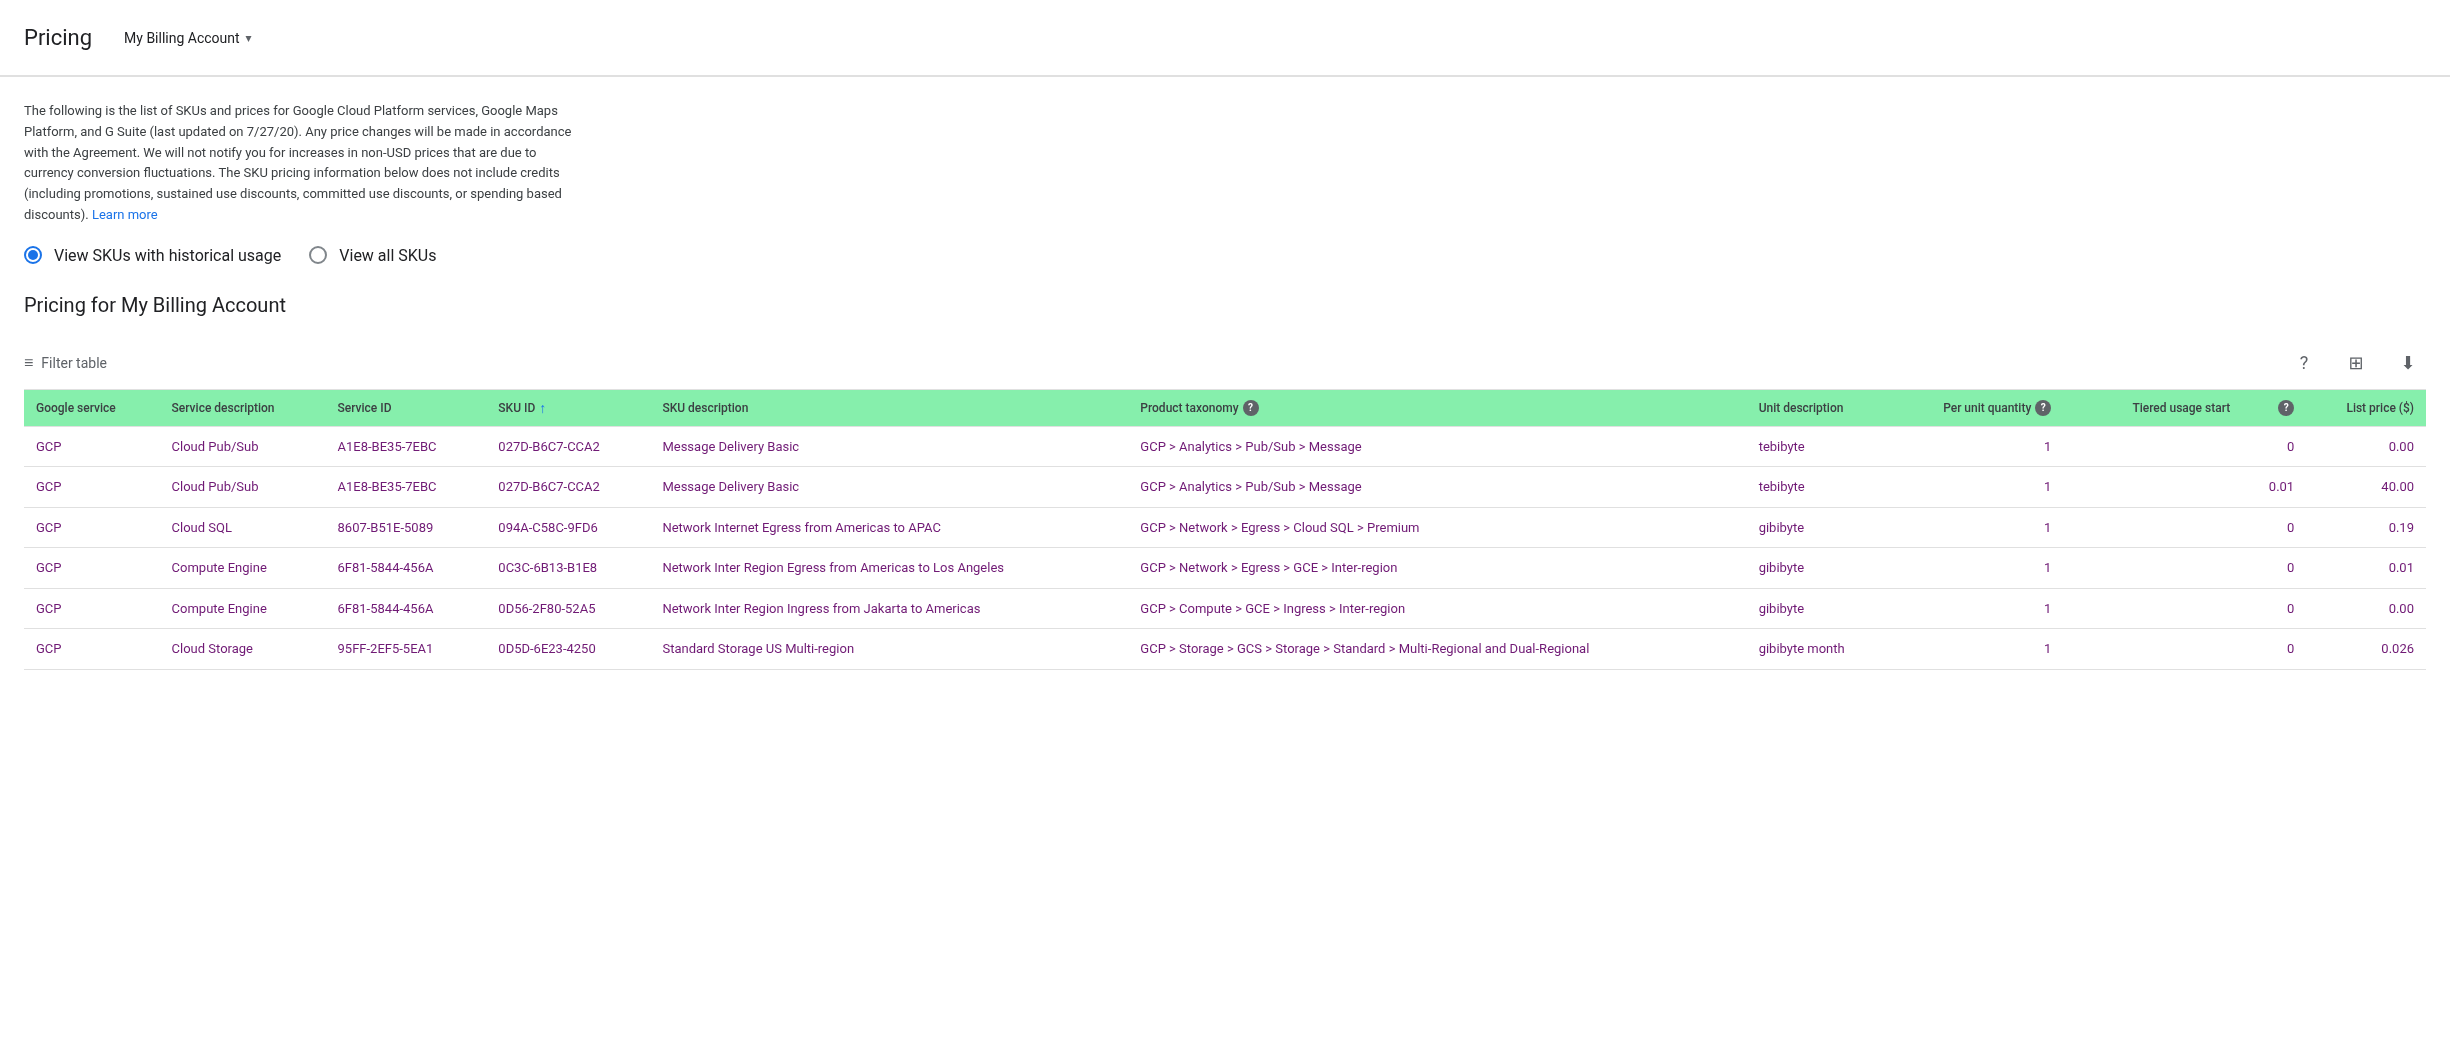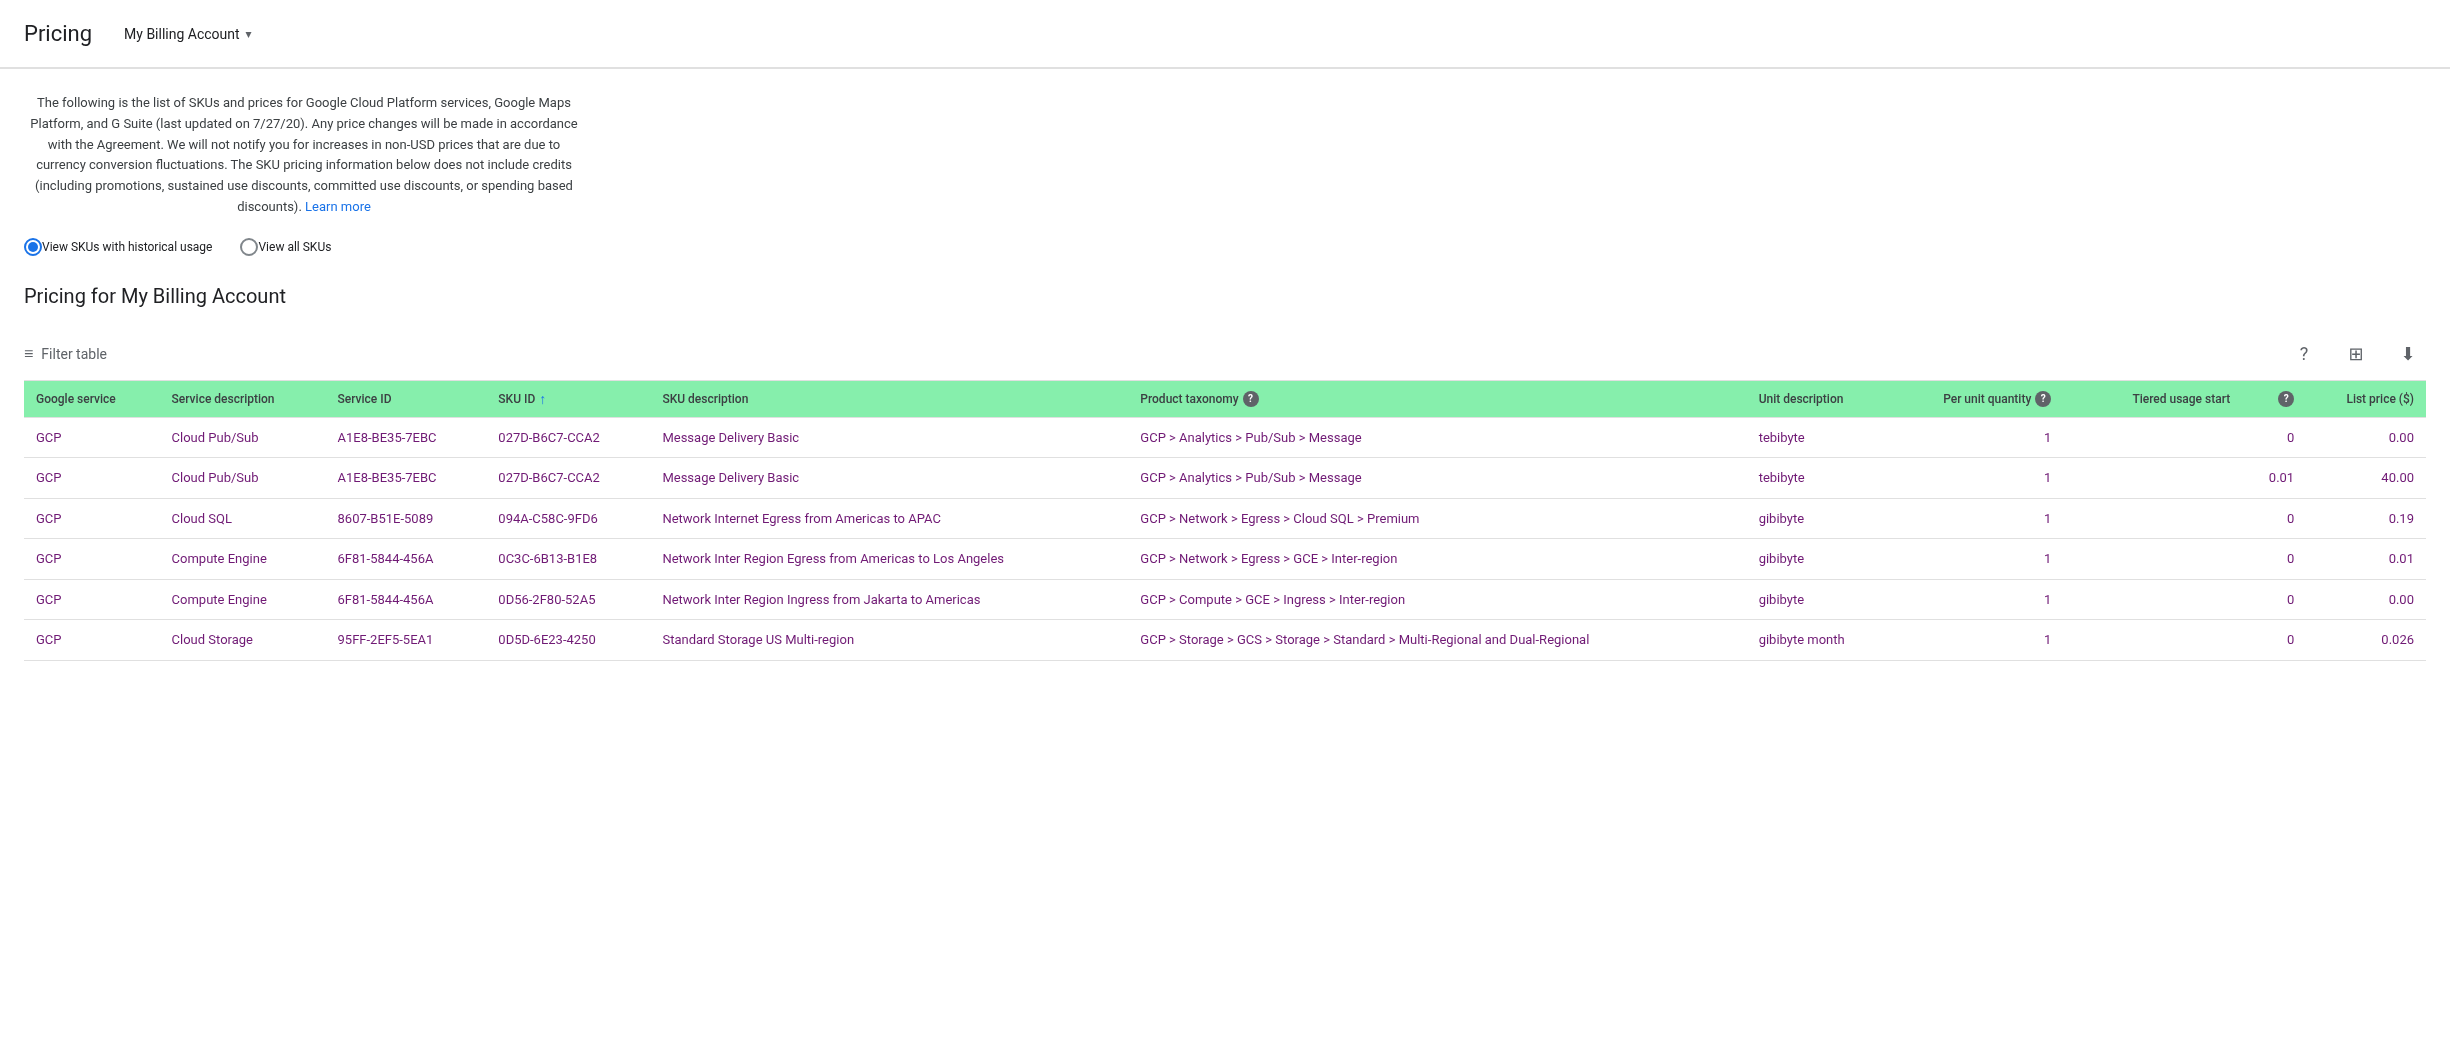--- a/index.html
+++ b/index.html
@@ -9,21 +9,21 @@
       color: #202124;
       background: #fff;
       min-width: 2450px;
     }
 
     
     .header {
       display: flex;
       align-items: center;
       padding: 0 24px;
-      height: 68px;
+      height: 76px;
       border-bottom: 1px solid #e0e0e0;
     }
     .header-title {
       font-size: 22px;
       font-weight: 400;
       color: #202124;
       margin-right: 24px;
     }
     .billing-account-selector {
       display: flex;
@@ -42,40 +42,39 @@
       max-width: 100%;
     }
 
     
     .info-text {
       font-size: 13px;
       color: #3c4043;
       line-height: 1.6;
       max-width: 560px;
       margin-bottom: 20px;
-      text-align: center;
     }
     .info-text a {
       color: #1a73e8;
       text-decoration: none;
     }
 
     
     .radio-group {
       display: flex;
       align-items: center;
       gap: 28px;
       margin-bottom: 28px;
     }
     .radio-option {
       display: flex;
       align-items: center;
-      gap: 0;
+      gap: 12px;
       cursor: pointer;
-      font-size: 12px;
+      font-size: 16px;
     }
     .radio-circle {
       width: 18px;
       height: 18px;
       border-radius: 50%;
       border: 2px solid #1a73e8;
       display: flex;
       align-items: center;
       justify-content: center;
       flex-shrink: 0;

